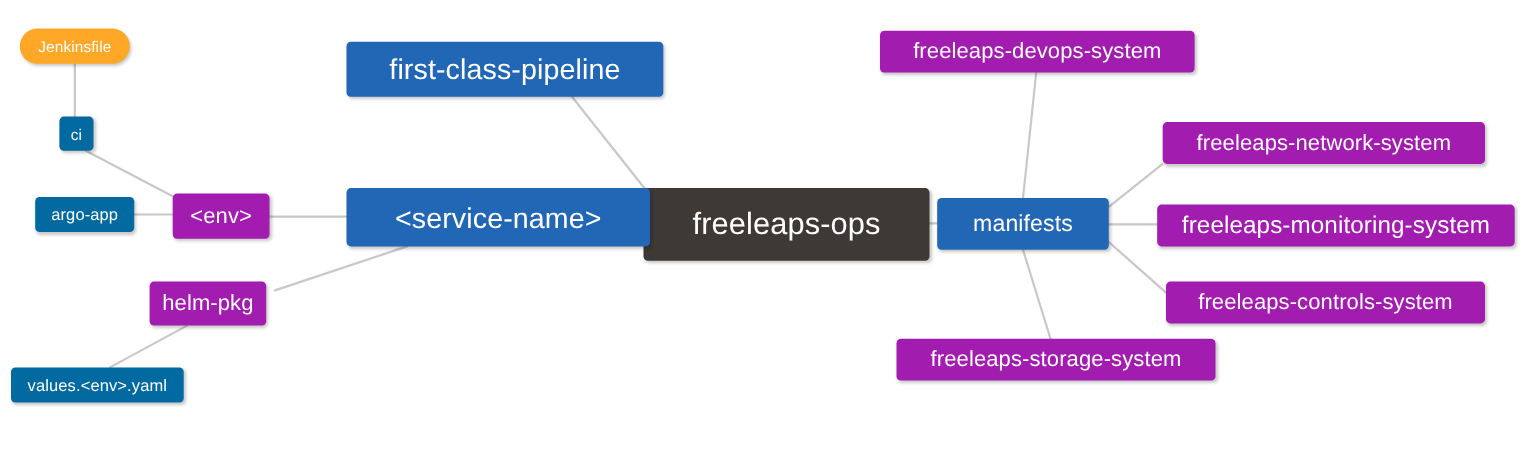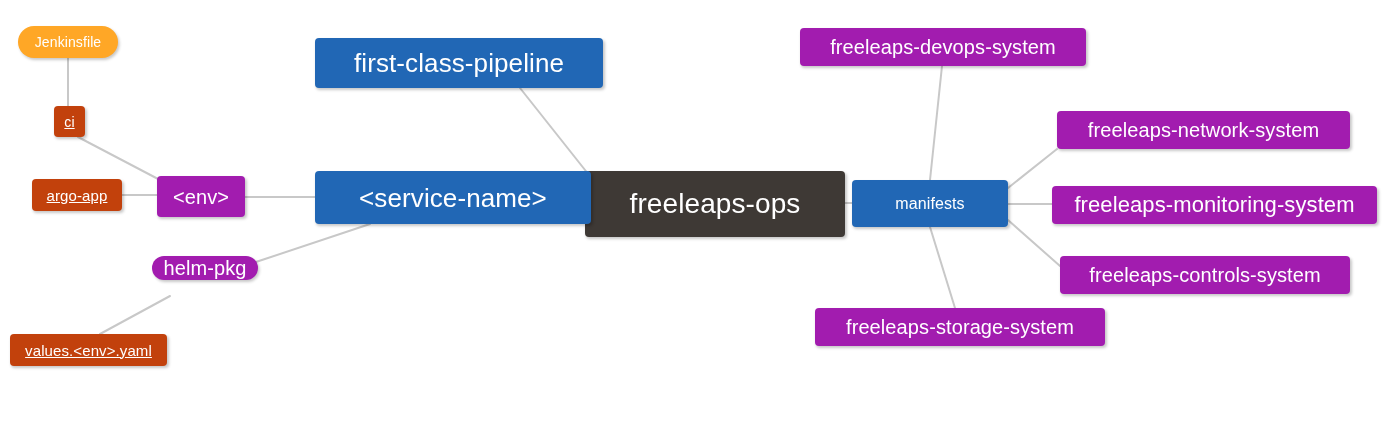--- a/index.html
+++ b/index.html
@@ -37,21 +37,21 @@
     white-space: nowrap;
     box-shadow: 1.5px 2px 3px rgba(0,0,0,0.22);
     line-height: 1;
     letter-spacing: 0.1px;
     z-index: 2;
   }
   .n-root      { background: #3e3935; }
   .n-blue      { background: #2167b5; }
   .n-green     { background: #a21caf; }
   .n-orange    { background: #ffa726; }
-  .n-red       { background: #c2410c; text-decoration: underline; }
+  .n-red       { background: #0369a1; }
 </style>
 </head>
 <body>
 
 <div id="mindmap-canvas">
   <svg id="edge-layer" viewBox="0 0 1390 421" width="1390" height="421">
       <line x1="585" y1="200" x2="570" y2="198" stroke="#c8c8c8" stroke-width="2" stroke-linecap="round"></line>
       <line x1="589" y1="175" x2="520" y2="88" stroke="#c8c8c8" stroke-width="2" stroke-linecap="round"></line>
       <line x1="845" y1="203" x2="852" y2="203" stroke="#c8c8c8" stroke-width="2" stroke-linecap="round"></line>
       <line x1="315" y1="197" x2="245" y2="197" stroke="#c8c8c8" stroke-width="2" stroke-linecap="round"></line>
@@ -69,27 +69,27 @@
   <div id="node-layer">
       <div class="node n-root" style="left: 585px; top: 171px; width: 260px; height: 66px; font-size: 28px;">
         <span>freeleaps-ops</span>
       </div>
       <div class="node n-blue" style="left: 315px; top: 171px; width: 276px; height: 53px; font-size: 26px;">
         <span>&lt;service-name&gt;</span>
       </div>
       <div class="node n-blue" style="left: 315px; top: 38px; width: 288px; height: 50px; font-size: 26px; align-items: center;">
         <span>first-class-pipeline</span>
       </div>
-      <div class="node n-blue" style="left: 852px; top: 180px; width: 156px; height: 47px; font-size: 16px; justify-content: center;">
+      <div class="node n-blue" style="left: 852px; top: 180px; width: 156px; height: 47px; font-size: 21px; justify-content: center;">
         <span>manifests</span>
       </div>
       <div class="node n-green" style="left: 157px; top: 176px; width: 88px; height: 41px; font-size: 20px;">
         <span>&lt;env&gt;</span>
       </div>
-      <div class="node n-green" style="left: 152px; top: 256px; width: 106px; height: 24px; font-size: 20px; border-radius: 12px;">
+      <div class="node n-green" style="left: 136px; top: 256px; width: 106px; height: 40px; font-size: 20px;">
         <span>helm-pkg</span>
       </div>
       <div class="node n-red" style="left: 54px; top: 106px; width: 31px; height: 31px; font-size: 14px;">
         <span>ci</span>
       </div>
       <div class="node n-red" style="left: 32px; top: 179px; width: 90px; height: 32px; font-size: 15px;">
         <span>argo-app</span>
       </div>
       <div class="node n-orange" style="left: 18px; top: 26px; width: 100px; height: 32px; font-size: 14px; border-radius: 16px;">
         <span>Jenkinsfile</span>

